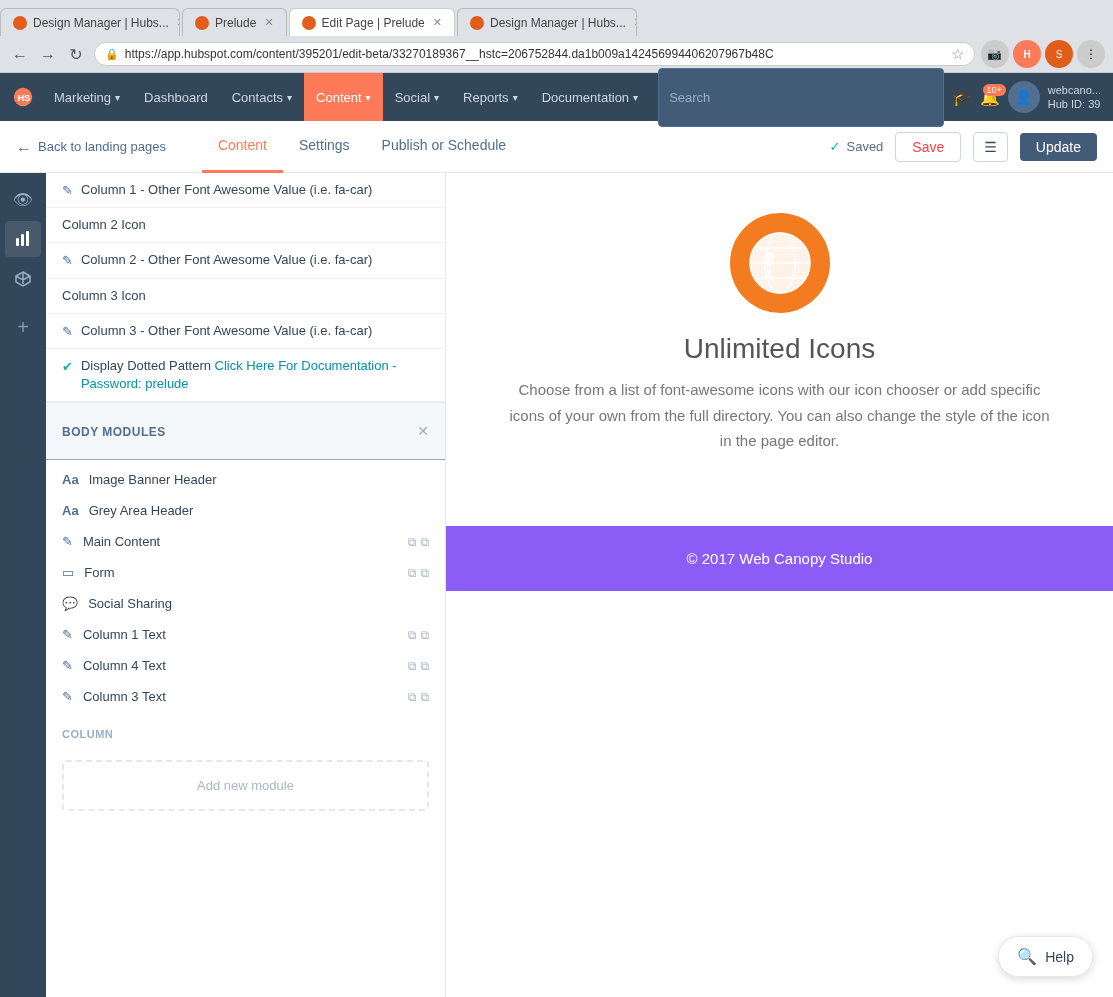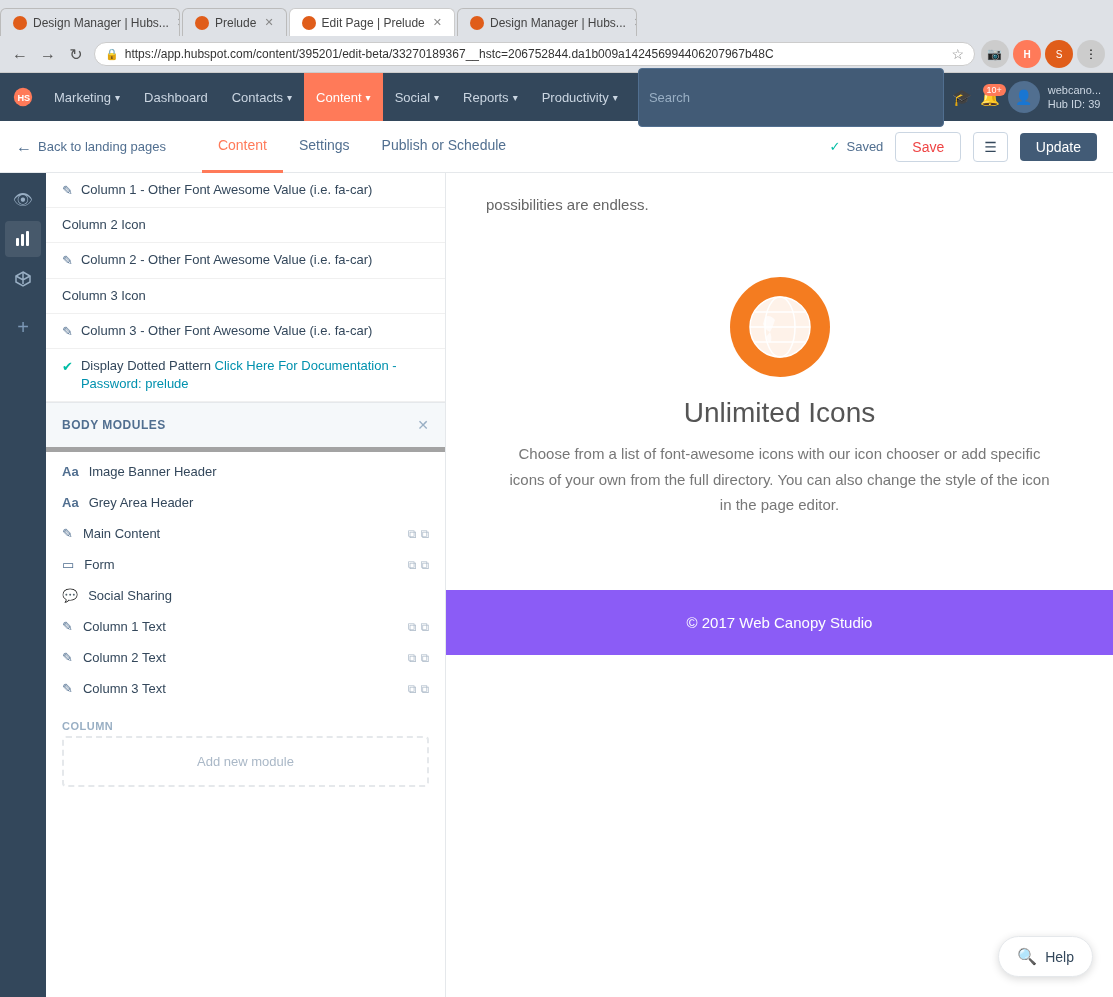--- a/index.html
+++ b/index.html
@@ -61,33 +61,33 @@
     .sidebar-icon:hover, .sidebar-icon.active { color: #fff; background: rgba(255,255,255,0.1); }
     .sidebar-icon.add { margin-top: 8px; }
 
     
     .content-panel { width: 400px; background: #fff; border-right: 1px solid #e5e8eb; overflow-y: auto; flex-shrink: 0; position: relative; }
     .panel-scroll { padding: 0; }
     .panel-item { display: flex; align-items: flex-start; padding: 8px 16px; border-bottom: 1px solid #f0f0f0; cursor: pointer; gap: 8px; }
     .panel-item-icon { color: #516f90; font-size: 13px; margin-top: 2px; flex-shrink: 0; }
     .panel-item-text { font-size: 13px; color: #33475b; flex: 1; line-height: 1.4; }
 
-    .section-header { background: #f5f8fa; border-bottom: 5px solid #a3a3a3; border-top: 1px solid #e5e8eb; padding: 14px 16px; display: flex; align-items: center; justify-content: space-between; }
+    .section-header { background: #f5f8fa; border-bottom: 1px solid #a3a3a3; border-top: 1px solid #e5e8eb; padding: 20px 16px; display: flex; align-items: flex-end; justify-content: space-between; }
     .section-header-title { font-size: 12px; font-weight: 600; color: #516f90; text-transform: uppercase; letter-spacing: 0.5px; }
     .section-header-close { color: #99afc4; cursor: pointer; font-size: 14px; }
 
     .body-modules-items { padding: 4px 0; }
     .module-item { display: flex; align-items: center; padding: 8px 16px; cursor: pointer; gap: 10px; }
     .module-icon { color: #516f90; font-size: 13px; flex-shrink: 0; }
     .module-label { font-size: 13px; color: #33475b; flex: 1; }
     .module-actions { display: flex; gap: 4px; }
     .module-action { color: #aab8c7; font-size: 12px; cursor: pointer; }
 
     .column-section { padding: 12px 16px; }
-    .column-section-title { font-size: 11px; font-weight: 600; color: #99afc4; text-transform: uppercase; letter-spacing: 0.5px; margin-bottom: 4px; }
+    .column-section-title { font-size: 11px; font-weight: 600; color: #99afc4; text-transform: uppercase; letter-spacing: 0.5px; margin-bottom: 20px; }
     .add-module-placeholder { text-align: center; color: #aab8c7; font-size: 13px; padding: 16px; border: 2px dashed #e5e8eb; border-radius: 4px; }
 
     
     .preview-panel { flex: 1; background: #f0f0f0; overflow-y: auto; position: relative; }
     .preview-content { background: #fff; min-height: 100%; }
 
     .preview-intro-text { padding: 20px 40px; color: #666; font-size: 15px; line-height: 1.6; }
     .preview-icon-section { display: flex; flex-direction: column; align-items: center; padding: 40px 40px 32px; }
     .globe-icon { width: 100px; height: 100px; background: #f47c20; border-radius: 50%; display: flex; align-items: center; justify-content: center; }
     .preview-section-title { font-size: 28px; color: #555; text-align: center; margin: 20px 0 12px; font-weight: 400; }
@@ -174,21 +174,21 @@
   </div>
   <div class="hs-nav-item">
     <span>Social</span>
     <span class="hs-nav-arrow">▾</span>
   </div>
   <div class="hs-nav-item">
     <span>Reports</span>
     <span class="hs-nav-arrow">▾</span>
   </div>
   <div class="hs-nav-item">
-    <span>Productivity</span>
+    <span>Documentation</span>
     <span class="hs-nav-arrow">▾</span>
   </div>
   <div class="hs-search">
     <input type="text" placeholder="Search" style="">
   </div>
   <div class="hs-right">
     <div class="hs-icon-btn" style="position:relative;">🎓</div>
     <div class="hs-icon-btn" style="position:relative;">
       🔔
       <span class="hs-badge">10+</span>
@@ -323,21 +323,21 @@
           <span class="module-icon">✎</span>
           <span class="module-label">Column 1 Text</span>
           <div class="module-actions">
             <span class="module-action">⧉</span>
             <span class="module-action">⧉</span>
           </div>
         </div>
 
         <div class="module-item">
           <span class="module-icon">✎</span>
-          <span class="module-label">Column 2 Text</span>
+          <span class="module-label">Column 4 Text</span>
           <div class="module-actions">
             <span class="module-action">⧉</span>
             <span class="module-action">⧉</span>
           </div>
         </div>
 
         <div class="module-item">
           <span class="module-icon">✎</span>
           <span class="module-label">Column 3 Text</span>
           <div class="module-actions">
@@ -352,23 +352,20 @@
         <div class="column-section-title">COLUMN</div>
         <div class="add-module-placeholder">Add new module</div>
       </div>
 
     </div>
   </div>
 
   <div class="preview-panel">
     <div class="preview-content">
 
-      <div class="preview-intro-text">
-        <span>possibilities are endless.</span>
-      </div>
 
       <div class="preview-icon-section">
         <div class="globe-icon">
           <svg width="70" height="70" viewBox="0 0 70 70" fill="none">
             <circle cx="35" cy="35" r="30" fill="white" opacity="0.9"></circle>
             <ellipse cx="35" cy="35" rx="15" ry="30" stroke="white" stroke-width="1.5" fill="none"></ellipse>
             <line x1="5" y1="35" x2="65" y2="35" stroke="white" stroke-width="1.5"></line>
             <line x1="10" y1="20" x2="60" y2="20" stroke="white" stroke-width="1.5"></line>
             <line x1="10" y1="50" x2="60" y2="50" stroke="white" stroke-width="1.5"></line>
             <circle cx="35" cy="35" r="30" stroke="white" stroke-width="1.5" fill="none"></circle>

